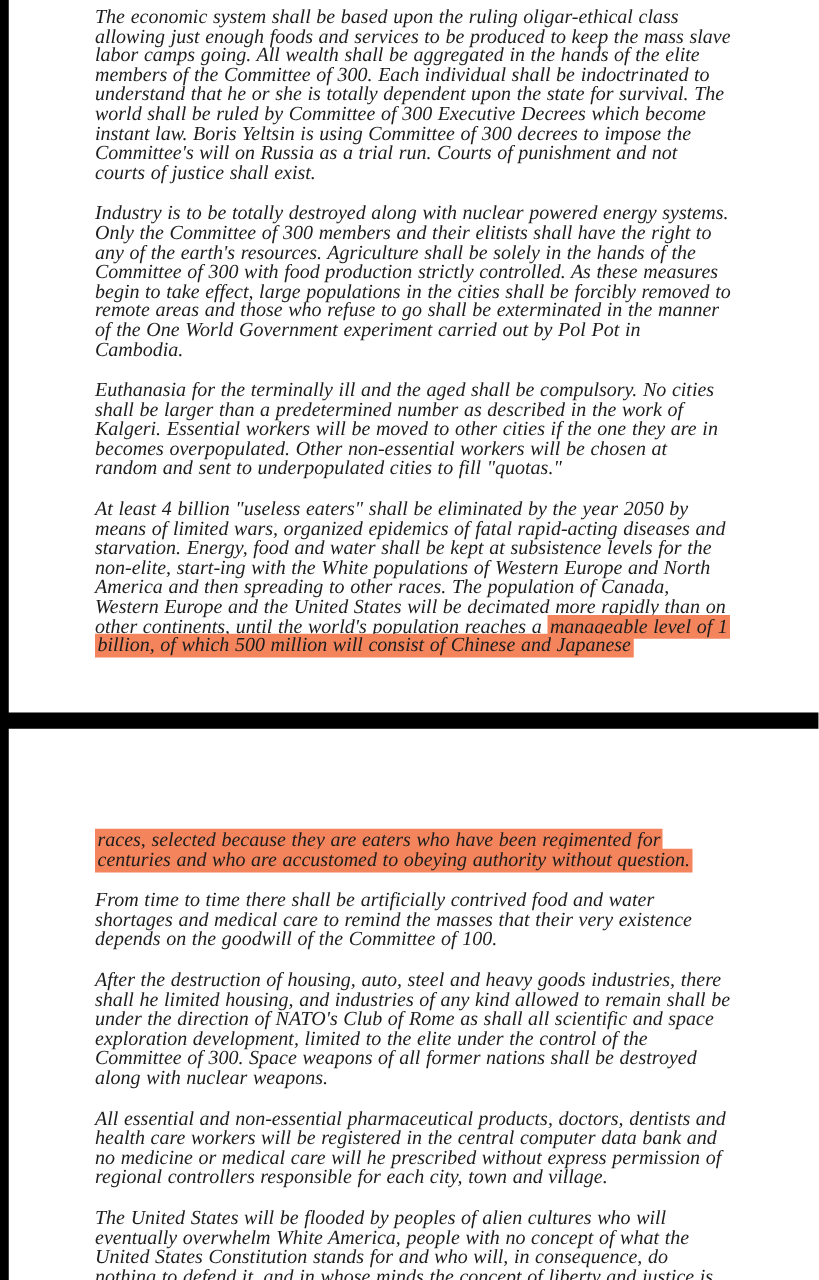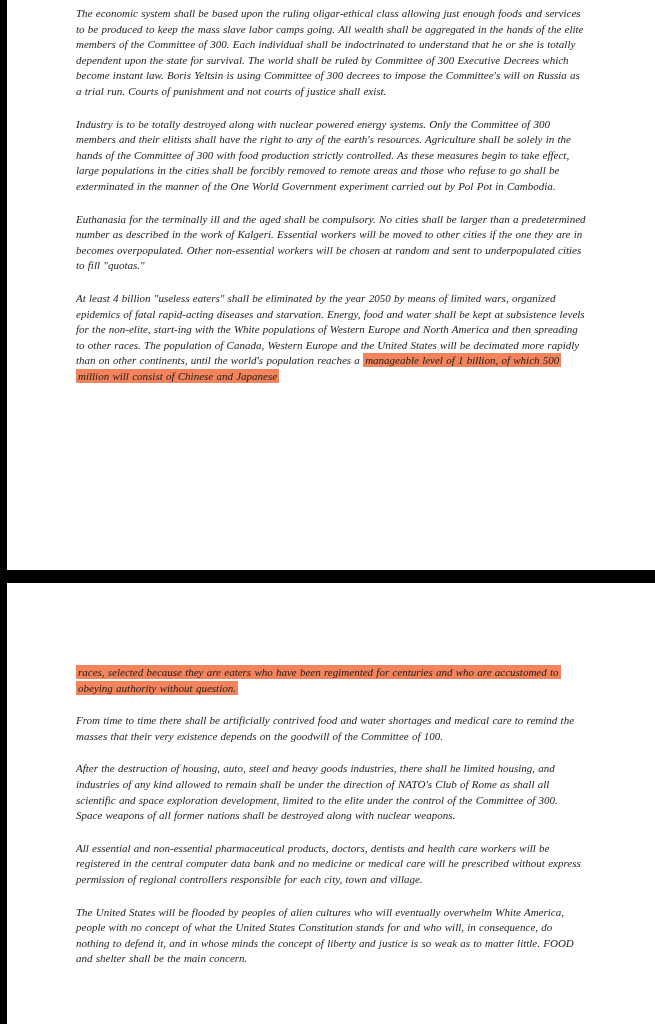--- a/index.html
+++ b/index.html
@@ -38,21 +38,21 @@
     position: absolute;
     left: 76px;
     width: 510px;
     color: #1d1d1d;
   }
   .page-1-content { top: 6px; }
   .page-2-content { top: 665px; }
   .page-content p {
     margin: 0 0 17px 0;
     font-style: italic;
-    font-size: 11px;
+    font-size: 16px;
     line-height: 15.6px;
     text-align: left;
     word-spacing: 0.5px;
   }
   .hl {
     background-color: #f4845c;
     box-decoration-break: clone;
     -webkit-box-decoration-break: clone;
     padding: 1px 2px 1px 2px;
   }

